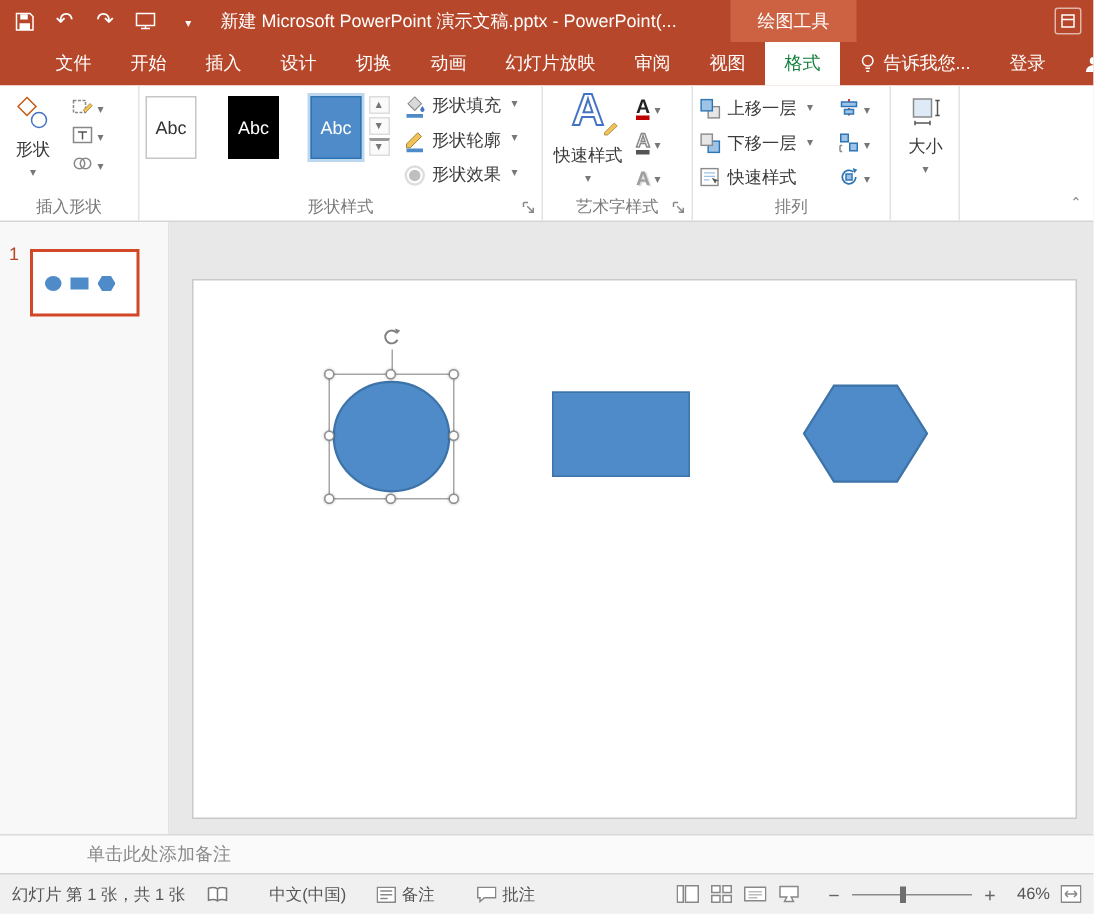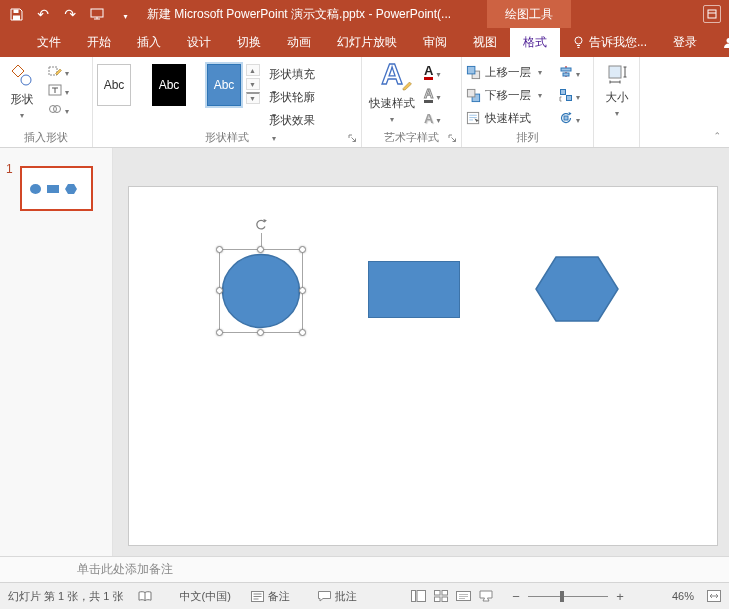--- a/index.html
+++ b/index.html
@@ -12,21 +12,21 @@
   .qat .qbtn { display:flex; align-items:center; justify-content:center; width:18px; height:20px; cursor:default; }
   .qat .uglyph { font-size:14px; line-height:18px; color:#fff; font-family:"DejaVu Sans",sans-serif; }
   .win-title { font-size:12px; margin-left:14px; white-space:nowrap; }
   .ctx-group { position:absolute; left:487px; top:0; width:84px; height:28px; background:#CD6242; display:flex; align-items:center; justify-content:center; font-size:12px; color:#fff; }
   .ribbon-opts { position:absolute; right:8px; top:5px; width:18px; height:18px; display:flex; align-items:center; justify-content:center; border:1px solid rgba(255,255,255,.6); border-radius:2px; }
 
   
   .tabbar { position:absolute; left:0; top:28px; width:729px; height:29px; background:#B7472A; display:flex; align-items:stretch;padding-left:20px; }
   .tab { padding:0 13px; display:flex; align-items:center; font-size:12px; color:#fff; cursor:default; white-space:nowrap; }
   .tab.first { margin-left:4px; }
-  .tab.active { background:#fff; color:#4c1d95;text-align:center; }
+  .tab.active { background:#fff; color:#15803d;text-align:center; }
   .tab.tellme { gap:5px; }
   .tab.signin { margin-left:auto; }
   .tab.share { gap:5px; padding-right:16px; }
 
   
   .ribbon { position:absolute; left:0; top:57px; width:729px; height:91px; background:#fff; border-bottom:1px solid #D5D5D5; }
   .rgroup { position:absolute; top:0; height:90px; border-right:1px solid #E3E3E3; }
   .glabel { position:absolute; bottom:2px; left:0; right:0; text-align:center; font-size:11px; color:#7A7A7A; white-space:nowrap; }
   .bigbtn { position:absolute; display:flex; flex-direction:column; align-items:center; font-size:11.5px; color:#3b3b3b; cursor:default; }
   .bigbtn .ic { margin-top:6px; }
@@ -34,21 +34,21 @@
   .caret::before { content:"▾"; font-size:8px; color:#777; }
   .caret { margin-left:3px; line-height:1; }
   .bigbtn .caret { margin-left:0; margin-top:2px; }
   .minicol { position:absolute; }
   .minibtn { display:flex; align-items:center; height:17px; margin-bottom:2px; }
   .preset { position:absolute; top:7px; width:34px; height:42px; border:1px solid #C6C6C6; background:#fff; display:flex; align-items:center; justify-content:center; font-size:12px; color:#333; cursor:default; }
   .preset.black { background:#000; color:#fff; border-color:#000; }
   .preset.blue { background:#4E8BC8; color:#fff; border:1px solid #2E75B6; box-shadow:0 0 0 2px #BDD7EE; }
   .galcol { position:absolute; left:152px; top:7px; width:15px; display:flex; flex-direction:column; gap:2px; align-items:center; }
   .galbtn { width:14px; height:12px; border:1px solid #DCDCDC; display:flex; align-items:center; justify-content:center; font-size:7px; color:#777; background:#FAFAFA; }
-  .stackbtn { position:absolute; display:flex; align-items:flex-start; gap:4px; height:19px; font-size:11.5px; color:#3b3b3b; cursor:default;flex-direction:column; }
+  .stackbtn { position:absolute; display:flex; align-items:flex-start; gap:4px; height:19px; font-size:11.5px; color:#3b3b3b; cursor:default; }
   .launcher { position:absolute; right:4px; bottom:4px; cursor:default; }
   .bigA { position:relative; width:40px; height:34px; text-align:center; }
   .bigA .Ag { font-size:30px; font-weight:bold; color:#fff; -webkit-text-stroke:1.3px #4472C4; line-height:34px; }
   .bigA svg { position:absolute; right:-2px; bottom:0; }
   .warow { position:absolute; left:62px; display:flex; align-items:center; height:18px; cursor:default; }
   .wa-a { font-size:13px; font-weight:bold; line-height:13px; display:inline-block; }
   .wa-fill { color:#222; border-bottom:3px solid #C00000; }
   .wa-outline { color:#fff; -webkit-text-stroke:1px #8A8A8A; border-bottom:3px solid #555; }
   .wa-fx { color:#9E9E9E; text-shadow:1px 1px 1px #cfcfcf; }
   .arow { position:absolute; left:4px; display:flex; align-items:center; gap:4px; height:18px; font-size:11.5px; color:#3b3b3b; cursor:default; white-space:nowrap; }
@@ -71,32 +71,32 @@
   .sel { position:absolute; left:90px; top:62px; width:84px; height:84px; border:1px solid #A6A6A6; }
   .h { position:absolute; width:7px; height:7px; background:#fff; border:1px solid #8C8C8C; border-radius:50%; box-shadow:0 0 2px rgba(0,0,0,.3); }
   .h.nw{left:-4px;top:-4px} .h.n{left:calc(50% - 4px);top:-4px} .h.ne{right:-4px;top:-4px}
   .h.w{left:-4px;top:calc(50% - 4px)} .h.e{right:-4px;top:calc(50% - 4px)}
   .h.sw{left:-4px;bottom:-4px} .h.s{left:calc(50% - 4px);bottom:-4px} .h.se{right:-4px;bottom:-4px}
   .rot-line { position:absolute; left:calc(50% - .5px); top:-17px; width:1px; height:17px; background:#A6A6A6; }
   .rot { position:absolute; left:calc(50% - 7px); top:-32px; width:14px; height:14px; }
 
   
   .notes { position:absolute; left:0; top:556px; width:729px; height:26px; background:#FAFAFA; border-top:1px solid #D9D9D9; display:flex; align-items:center; }
-  .notes .ph { margin-left:77px; font-size:12px; color:#8A8A8A; }
+  .notes .ph { margin-left:58px; font-size:12px; color:#8A8A8A; }
 
   
   .statusbar { position:absolute; left:0; top:582px; width:729px; height:27px; background:#F0F0F0; border-top:1px solid #D4D4D4; display:flex; align-items:center; font-size:11px; color:#555; padding:0 8px; }
   .sitem { display:flex; align-items:center; gap:4px; cursor:default; white-space:nowrap; }
   .sp14 { margin-left:14px; } .sp20 { margin-left:20px; } .sp10 { margin-left:28px; }
   .views { margin-left:auto; display:flex; align-items:center; gap:8px; }
   .zoomer { display:flex; align-items:center; gap:7px; margin-left:18px; }
   .zsign { font-size:13px; color:#666; width:10px; text-align:center; cursor:default; }
   .ztrack { position:relative; width:80px; height:1px; background:#8A8A8A; cursor:default; }
   .zthumb { position:absolute; left:32px; top:-5px; width:4px; height:11px; background:#6E6E6E; }
-  .zpct { width:28px; cursor:default;margin-left:40px; }
+  .zpct { width:28px; text-align:right; cursor:default; }
   svg { display:block; }
 </style>
 </head>
 <body>
 
 <div class="titlebar">
   <div class="qat">
     <span class="qbtn">
       <svg width="13" height="13" viewBox="0 0 13 13">
           <path d="M1 1h9l2 2v9H1z" fill="none" stroke="#fff"></path>

